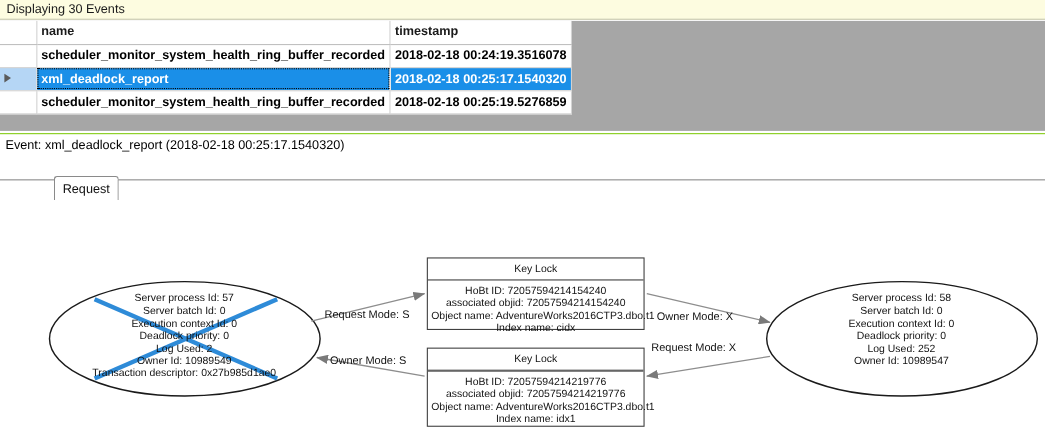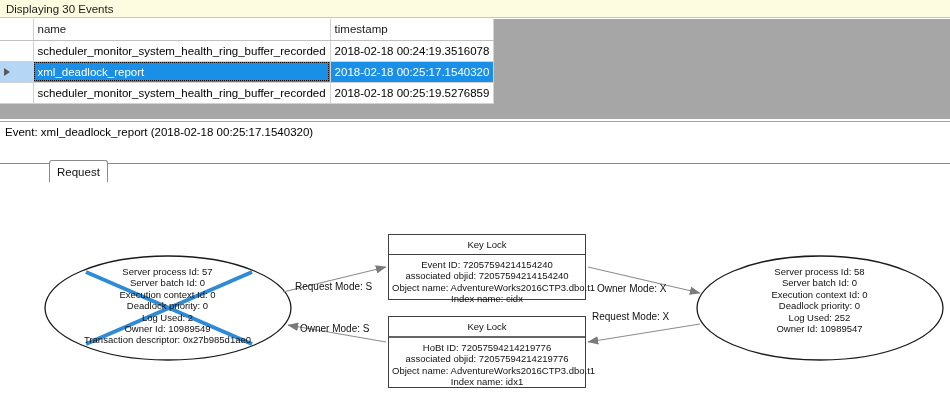--- a/index.html
+++ b/index.html
@@ -26,21 +26,21 @@
     background:#a6a6a6;
   }
   table.grid{
     border-collapse:collapse;
     table-layout:fixed;
     background:#fff;
   }
   table.grid th,table.grid td{
     border:1px solid #d2d2d2;
     border-top:none;border-left:none;
-    font-weight:normal;
+    font-weight:bold;
     font-size:11.5px;
     padding:2px 4px;
     height:21px;
     box-sizing:border-box;
     white-space:nowrap;
     overflow:hidden;
     text-align:left;
     vertical-align:middle;
     color:#000;
   }
@@ -259,21 +259,21 @@
       <div>Server batch Id: 0</div>
       <div>Execution context Id: 0</div>
       <div>Deadlock priority: 0</div>
       <div>Log Used: 252</div>
       <div>Owner Id: 10989547</div>
     </div>
 
     <div class="lockbox" id="lockbox-top">
       <div class="title">Key Lock</div>
       <div class="body">
-        <div>Event ID: 72057594214154240</div>
+        <div>HoBt ID: 72057594214154240</div>
         <div>associated objid: 72057594214154240</div>
         <div>Object name: AdventureWorks2016CTP3.dbo.t1</div>
         <div>Index name: cidx</div>
       </div>
     </div>
 
     <div class="lockbox" id="lockbox-bottom">
       <div class="title">Key Lock</div>
       <div class="body">
         <div>HoBt ID: 72057594214219776</div>

